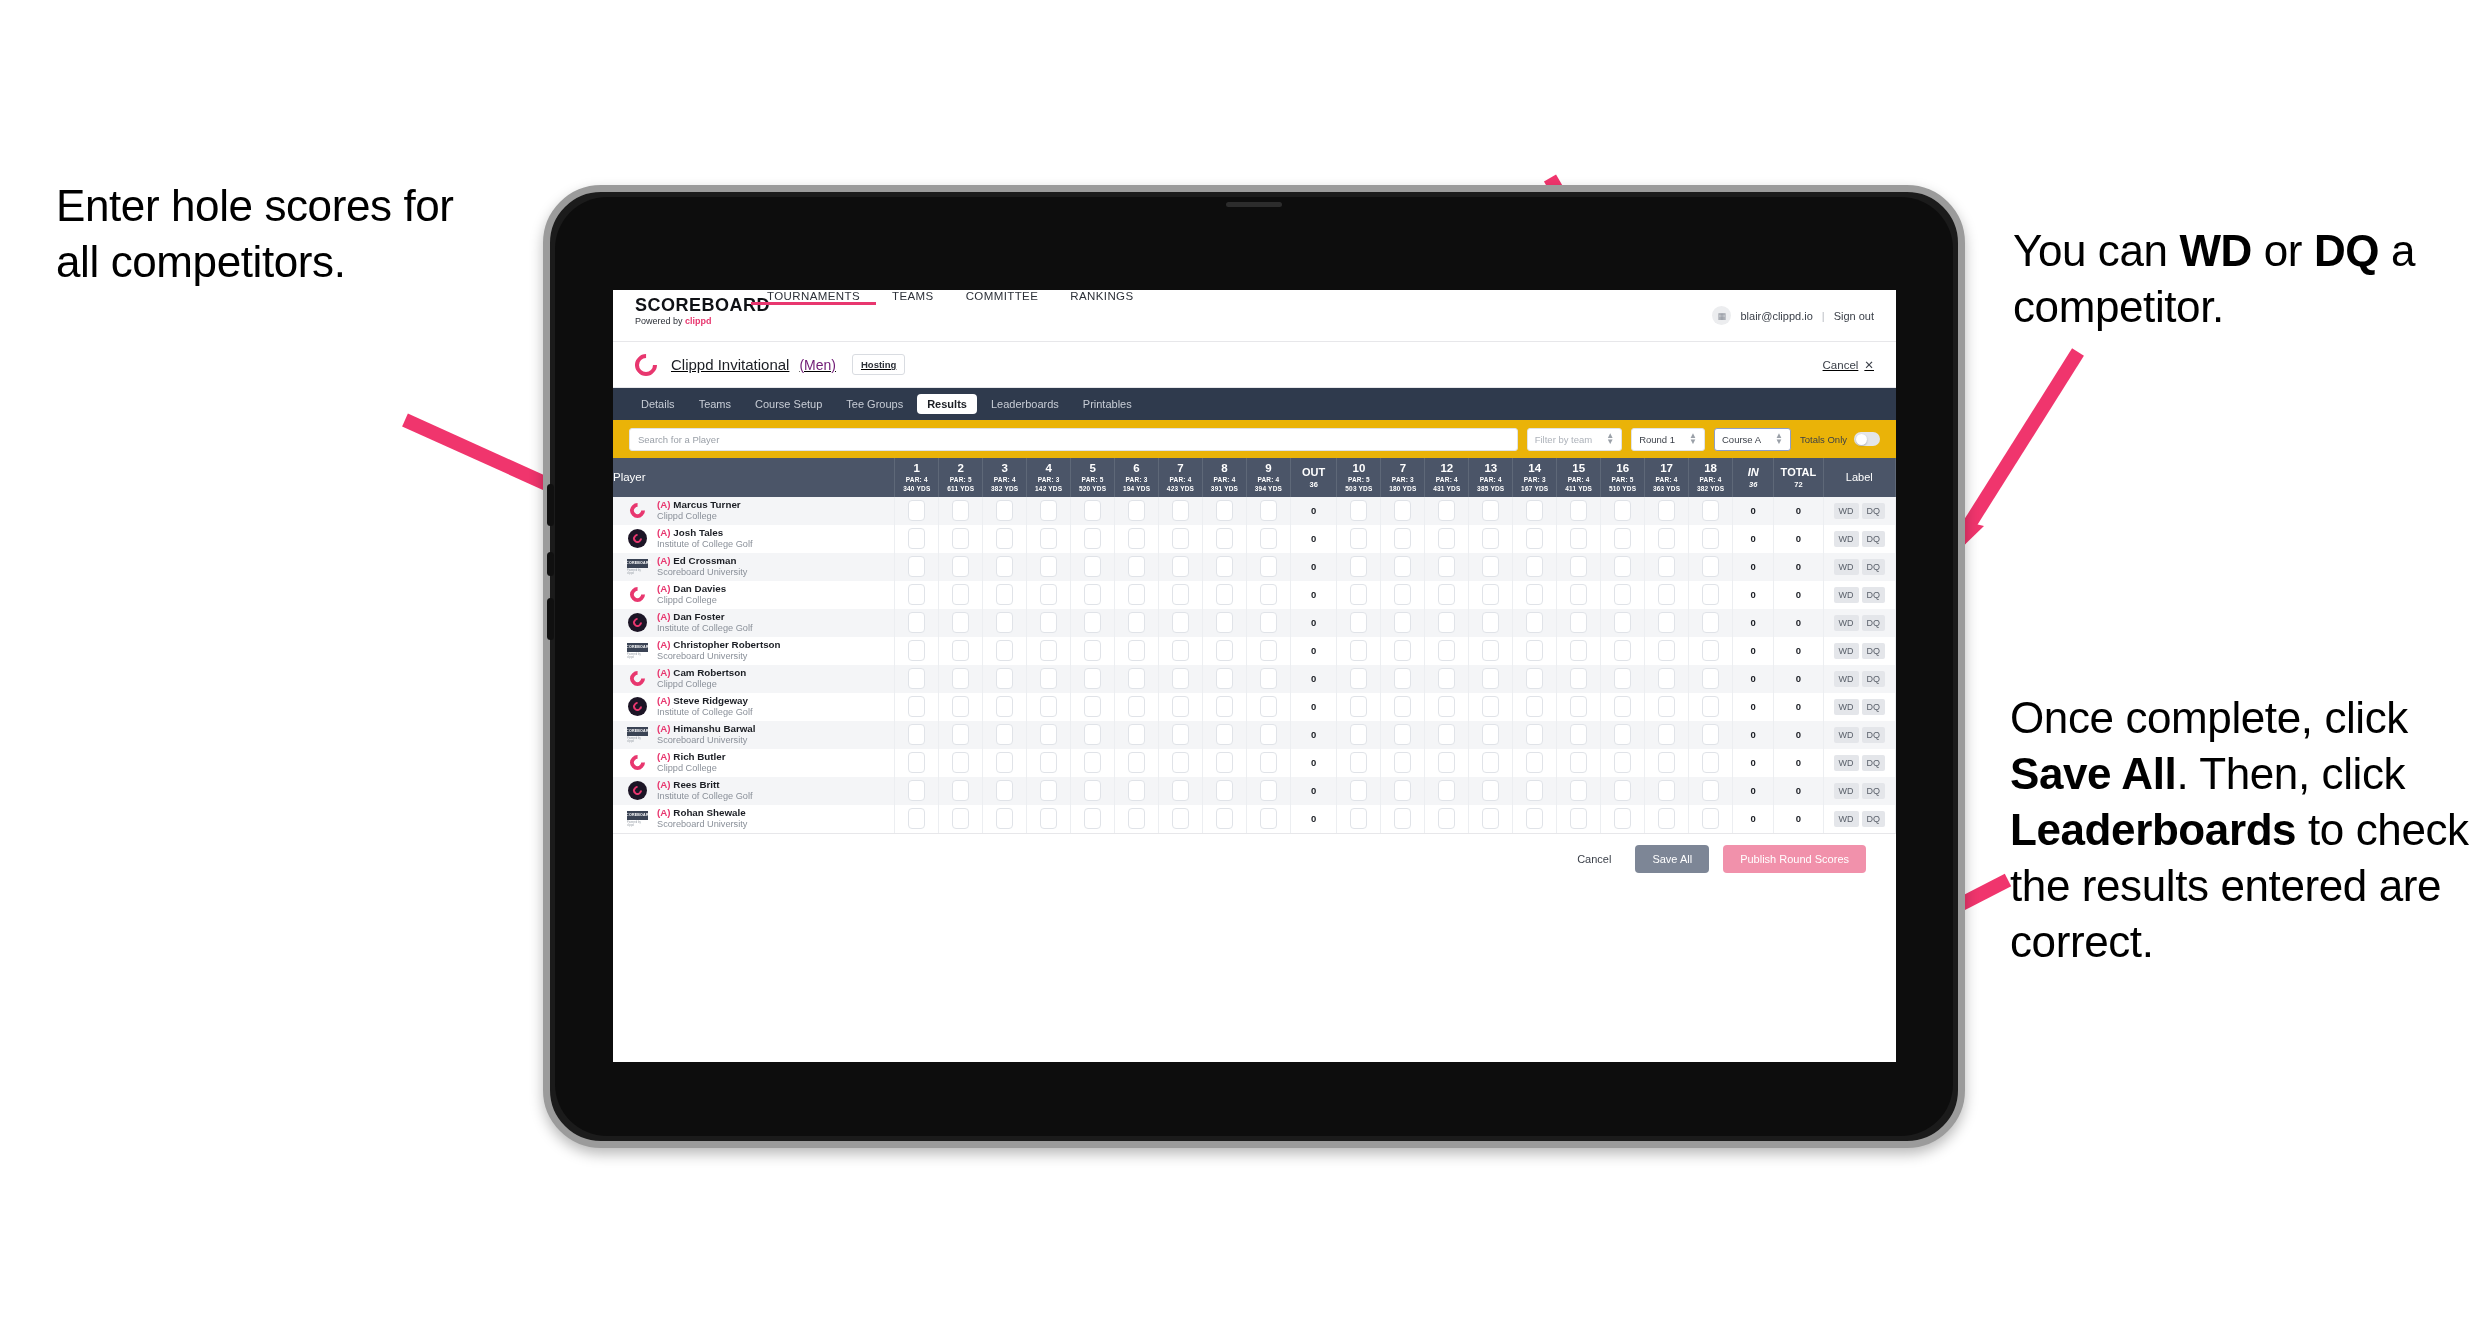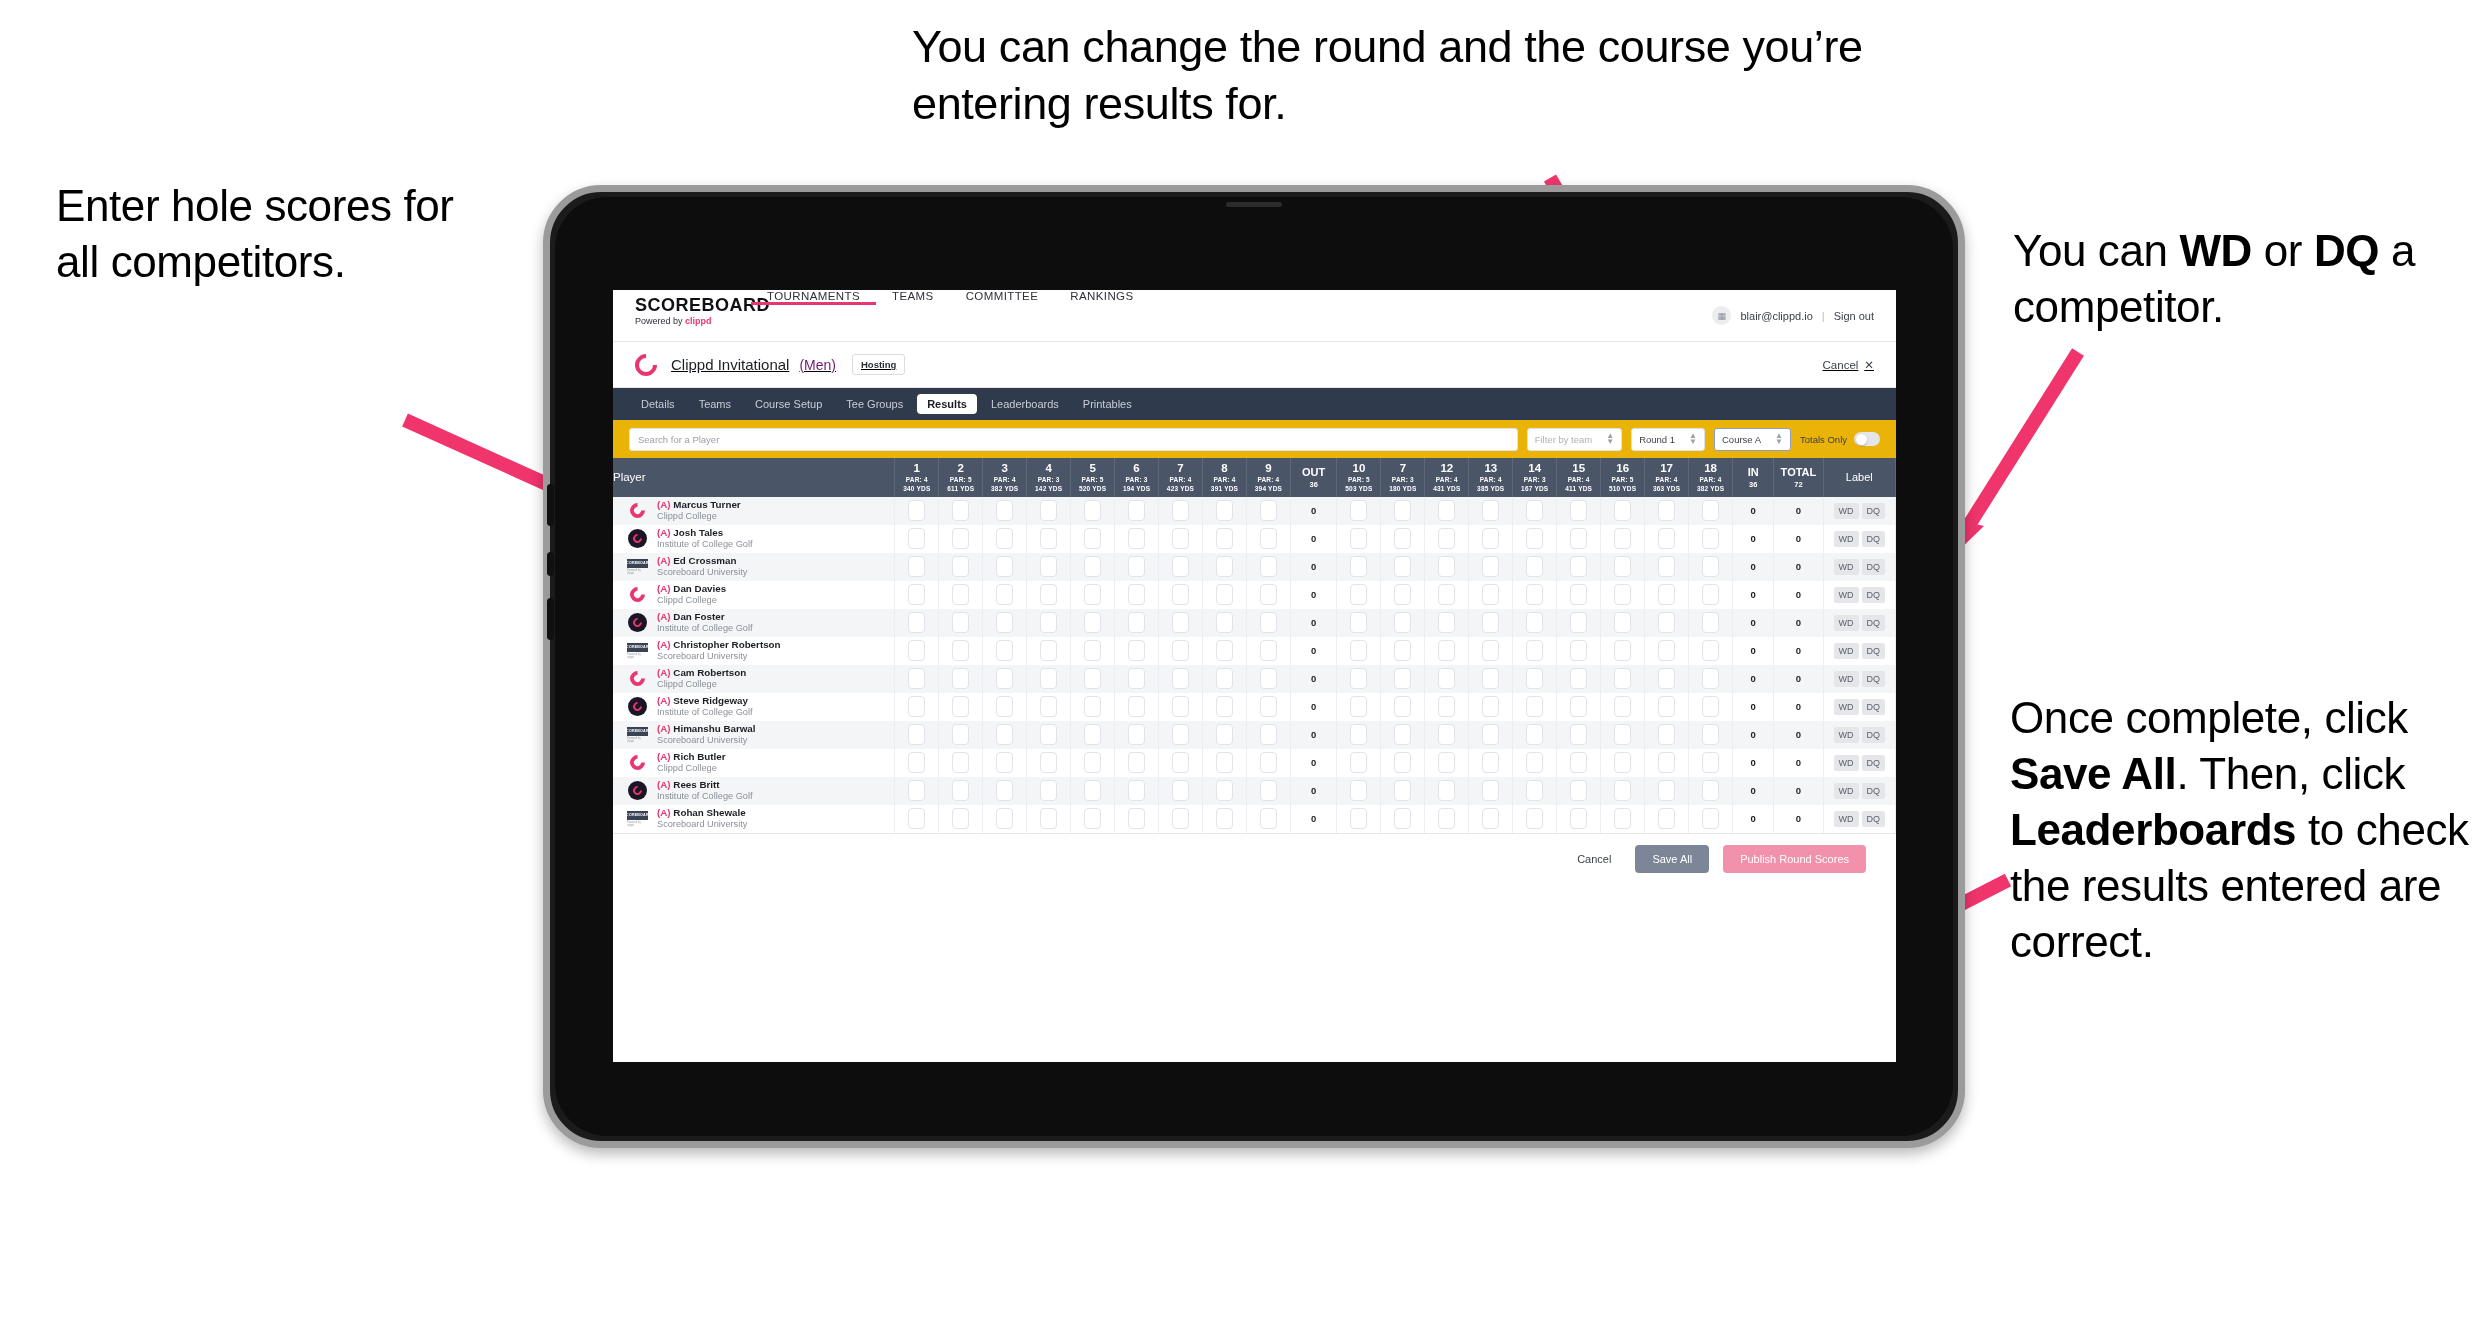--- a/index.html
+++ b/index.html
@@ -256,21 +256,20 @@
   <svg class="arrow" id="arrow-wd" style="left:1880px; top:340px;" width="220" height="280" viewBox="0 0 220 280">
     <path d="M198 12 L72 212" stroke="#f0356d" stroke-width="14" fill="none"></path>
     <path d="M104 186 L40 248 L62 176 Z" fill="#f0356d"></path>
   </svg>
 
   <svg class="arrow" id="arrow-save" style="left:1730px; top:870px;" width="290" height="150" viewBox="0 0 290 150">
     <path d="M278 10 L68 118" stroke="#f0356d" stroke-width="14" fill="none"></path>
     <path d="M112 78 L32 132 L86 128 Z" fill="#f0356d"></path>
   </svg>
 
-  <div class="anno" id="anno-top">You can change the round and the course you’re entering results for.</div>
   <div class="anno" id="anno-left">Enter hole scores for all competitors.</div>
 
   <div class="anno" id="anno-wd"><span>You can </span><b>WD</b><span> or </span><b>DQ</b><span> a competitor.</span></div>
 
   <div class="anno" id="anno-save"><span>Once complete, click </span><b>Save All</b><span>. Then, click </span><b>Leaderboards</b><span> to check the results entered are correct.</span></div>
 
   <div id="tablet">
     <div id="tablet-inner"></div>
     <div id="cam" class="side-btn"></div>
     <div id="btn-a" class="side-btn"></div>
@@ -441,21 +440,21 @@
               <th style="width: 34px;">
                 <div class="hole-num">17</div>
                 <div class="hole-par">PAR: 4</div>
                 <div class="hole-yds">363 YDS</div>
               </th>
               <th style="width: 34px;">
                 <div class="hole-num">18</div>
                 <div class="hole-par">PAR: 4</div>
                 <div class="hole-yds">382 YDS</div>
               </th>
-              <th style="width: 32px;">
+              <th style="width: 32px; font-style: italic;">
                 <div class="agg-lab">IN</div>
                 <div class="agg-val">36</div>
               </th>
               <th style="width: 38px;">
                 <div class="agg-lab">TOTAL</div>
                 <div class="agg-val">72</div>
               </th>
               <th class="label-h" style="width: 56px;">Label</th>
             </tr>
         </thead>

